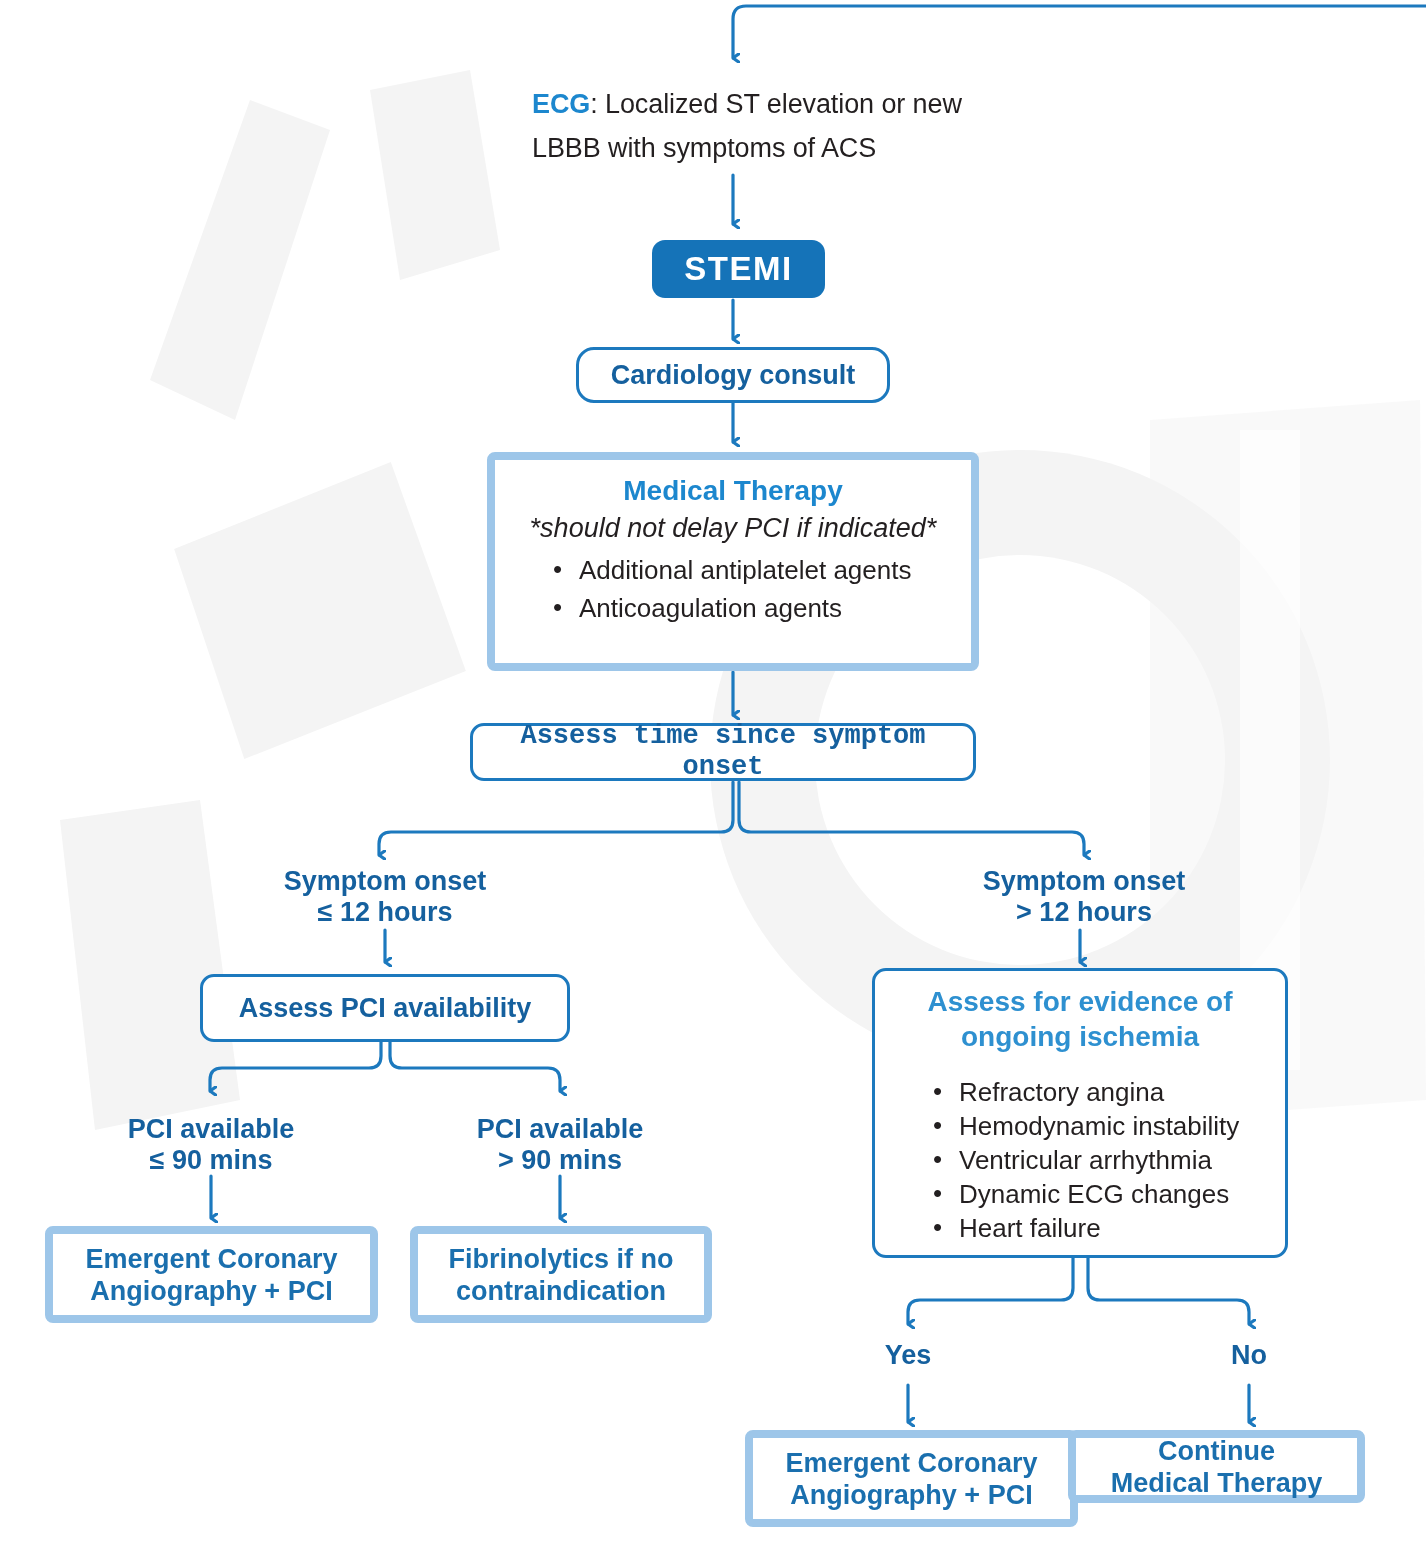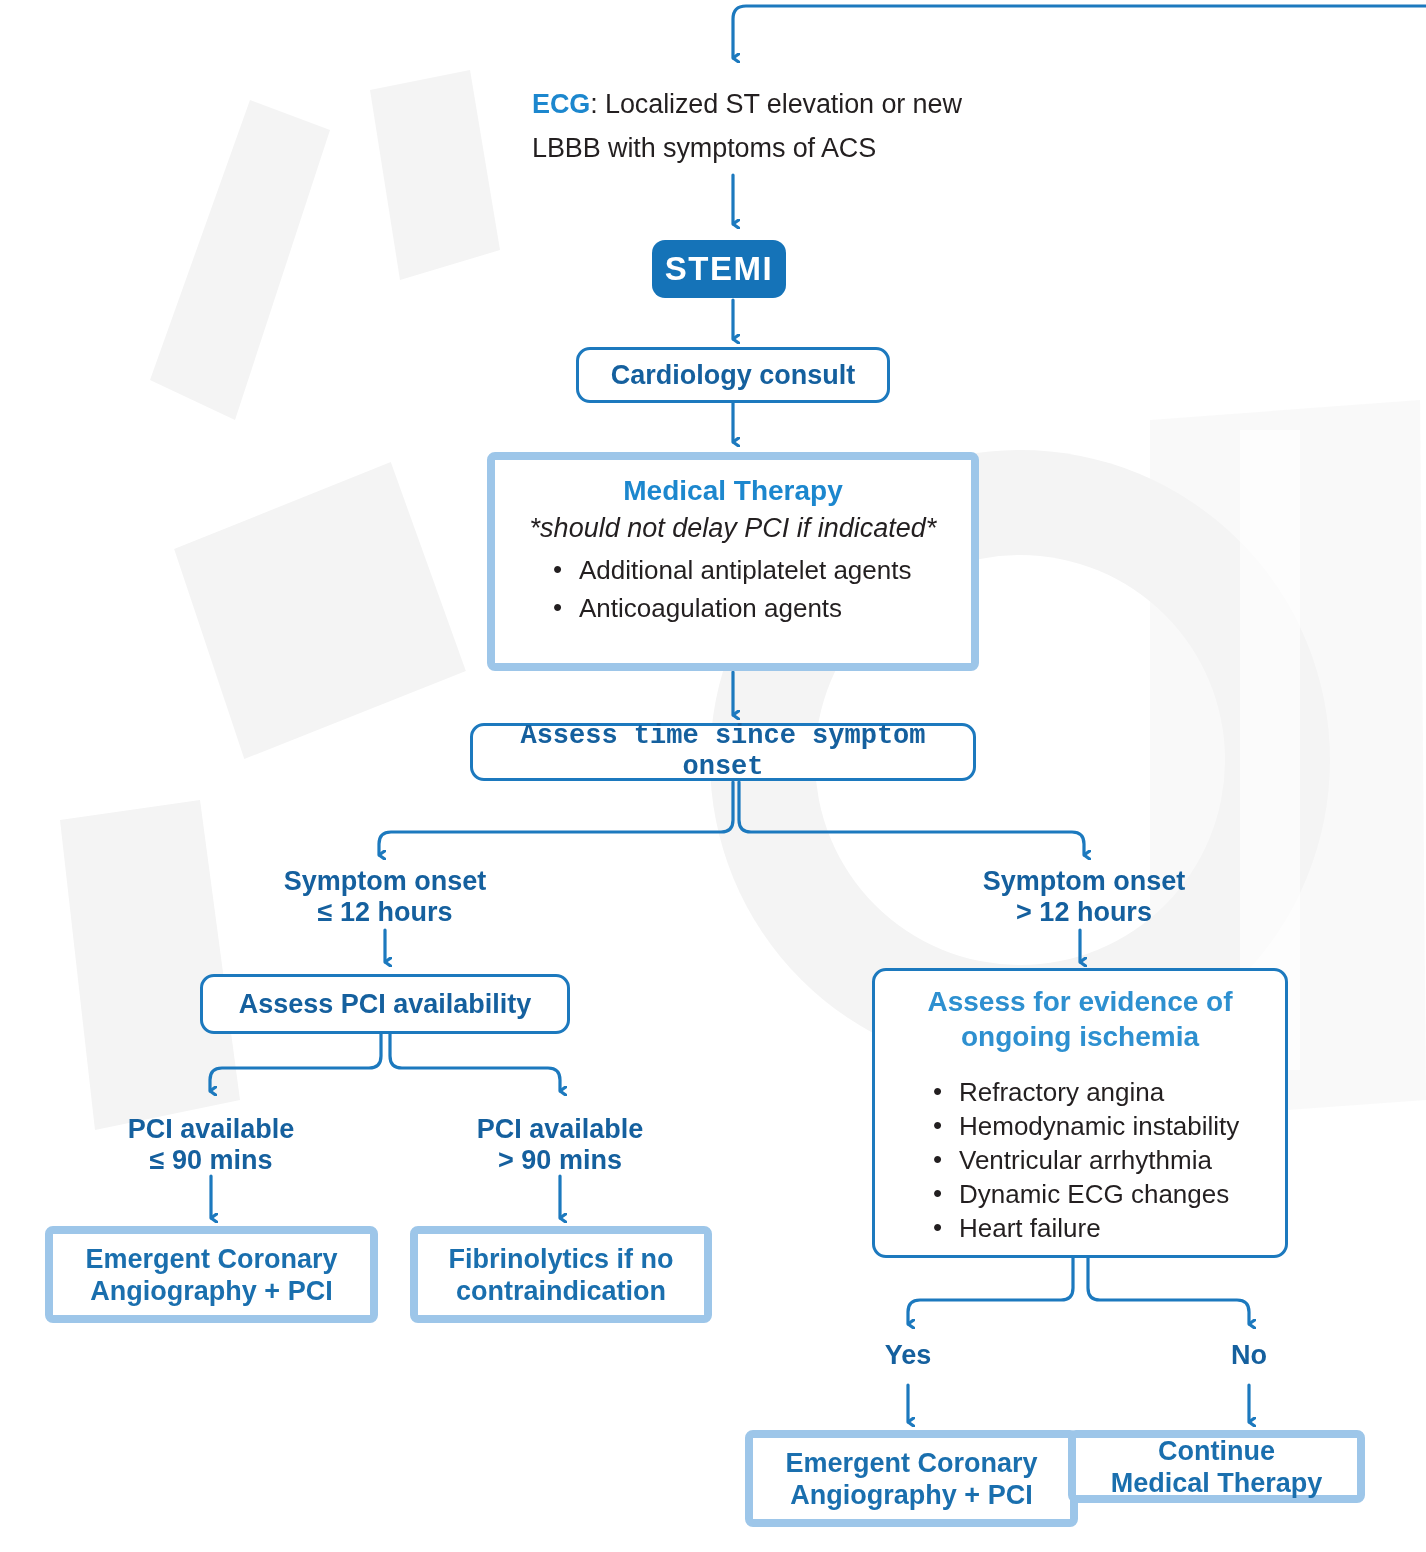--- a/index.html
+++ b/index.html
@@ -207,25 +207,25 @@
       <path d="M908,1385 L908,1422" marker-end="url(#arrowBlue)"></path>
 
       <path d="M1249,1385 L1249,1422" marker-end="url(#arrowBlue)"></path>
     </g>
   </svg>
 
   <div class="node textblock" style="left:532px; top:82px; width:430px;">
     <span class="ecg-label">ECG</span><span>: Localized ST elevation or new LBBB with symptoms of ACS</span>
   </div>
 
-  <div class="node pill" style="left:652px; top:240px; width:134px; height:58px;">
+  <div class="node pill" style="left:652px; top:240px; width:173px; height:58px;">
     <span>STEMI</span>
   </div>
 
-  <div class="node box-thin" style="left:576px; top:347px; width:314px; height:56px;">
+  <div class="node box-thin" style="left:576px; top:347px; width:314px; height:56px;border-radius:18px;">
     <span>Cardiology consult</span>
   </div>
 
   <div class="node box-thick panel" style="left:487px; top:452px; width:492px; height:219px;">
     <div class="panel-title">Medical Therapy</div>
     <div class="panel-note">*should not delay PCI if indicated*</div>
     <ul>
       <li>Additional antiplatelet agents</li>
       <li>Anticoagulation agents</li>
     </ul>
@@ -238,21 +238,21 @@
   <div class="node branchlabel" style="left:255px; top:866px; width:260px;">
     <div>Symptom onset</div>
     <div>≤ 12 hours</div>
   </div>
 
   <div class="node branchlabel" style="left:954px; top:866px; width:260px;">
     <div>Symptom onset</div>
     <div>&gt; 12 hours</div>
   </div>
 
-  <div class="node box-thin" style="left:200px; top:974px; width:370px; height:60px;">
+  <div class="node box-thin" style="left:200px; top:974px; width:370px; height:68px;">
     <span>Assess PCI availability</span>
   </div>
 
   <div class="node branchlabel" style="left:86px; top:1114px; width:250px;">
     <div>PCI available</div>
     <div>≤ 90 mins</div>
   </div>
 
   <div class="node branchlabel" style="left:435px; top:1114px; width:250px;">
     <div>PCI available</div>

